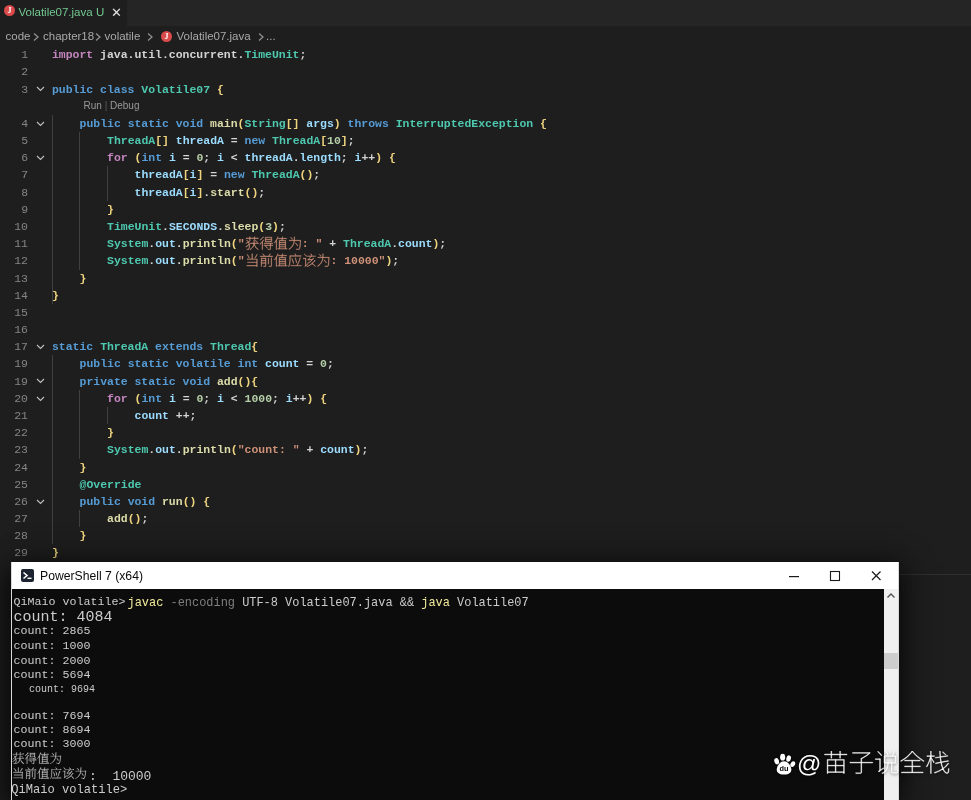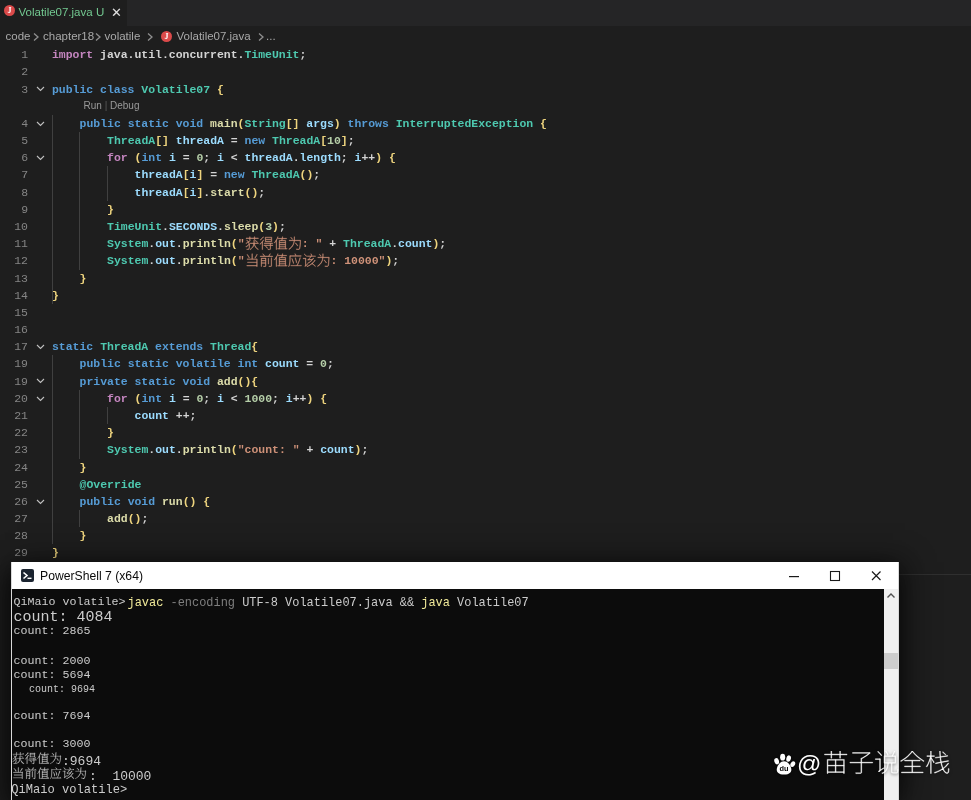--- a/index.html
+++ b/index.html
@@ -238,34 +238,35 @@
       <rect x="11" y="7" width="10" height="1.2" fill="#1a1a1a"></rect>
       <rect x="52.5" y="2.5" width="9" height="9" fill="none" stroke="#1a1a1a" stroke-width="1.1"></rect>
       <path d="M94 2.5 L102.5 11 M102.5 2.5 L94 11" stroke="#1a1a1a" stroke-width="1.2" fill="none"></path>
     </svg>
   </div>
   <div id="tcon">
       <div class="trow" style="left:1.60px;top:6.40px;font-size:11.67px"><span style="color:#cccccc">QiMaio volatile&gt;</span></div>
       <div class="trow" style="left:115.50px;top:6.80px;font-size:11.95px"><span style="color:#f2eb9a">javac</span><span style="color:#7f7f7f"> -encoding</span><span style="color:#cccccc"> UTF-8 Volatile07.java &amp;&amp; </span><span style="color:#f2eb9a">java</span><span style="color:#cccccc"> Volatile07</span></div>
       <div class="trow" style="left:1.60px;top:21.40px;font-size:15px"><span style="color:#cccccc">count: 4084</span></div>
       <div class="trow" style="left:1.60px;top:35.40px;font-size:11.67px"><span style="color:#cccccc">count: 2865</span></div>
+      <div class="trow" style="left:1.60px;top:50.40px;font-size:11.67px"><span style="color:#cccccc">count: 1000</span></div>
       <div class="trow" style="left:1.60px;top:64.50px;font-size:11.67px"><span style="color:#cccccc">count: 2000</span></div>
       <div class="trow" style="left:1.60px;top:78.60px;font-size:11.67px"><span style="color:#cccccc">count: 5694</span></div>
       <div class="trow" style="left:17px;top:92.60px;font-size:10px"><span style="color:#cccccc">count: 9694</span></div>
       <div class="trow" style="left:1.60px;top:119.80px;font-size:11.67px"><span style="color:#cccccc">count: 7694</span></div>
+      <div class="trow" style="left:1.60px;top:133.90px;font-size:11.67px"><span style="color:#cccccc">count: 8694</span></div>
       <div class="trow" style="left:1.60px;top:147.90px;font-size:11.67px"><span style="color:#cccccc">count: 3000</span></div>
       <div class="trow" style="left:-0.30px;top:163.00px"><span class="abs" style="left:0;top:0"><svg width="50.00" height="15" style="position:absolute" class="cjkrun" viewBox="0 0 50.00 15">
             <g fill="#cccccc" stroke="#cccccc" stroke-width="14" transform="translate(0,11.0) scale(0.012500,-0.012500)">
               <path transform="translate(0 0)" d="M389 549Q385 543 374.0 540.0Q363 537 348 542Q286 463 208.0 400.5Q130 338 57 300L45 317Q91 345 141.5 387.0Q192 429 241.0 482.0Q290 535 330 593ZM322 336Q292 290 249.0 245.0Q206 200 156.0 160.5Q106 121 53 92L44 109Q93 140 140.5 183.0Q188 226 227.5 277.0Q267 328 292 383ZM147 594Q226 544 269.5 483.0Q313 422 330.0 353.0Q347 284 347 207Q348 160 343.5 112.0Q339 64 328.5 24.0Q318 -16 298 -42Q274 -72 209 -72Q209 -52 191 -43Q180 -38 158.5 -32.0Q137 -26 111 -22V-4Q111 -4 125.0 -5.0Q139 -6 159.5 -8.0Q180 -10 201.5 -11.0Q223 -12 238 -12Q258 -12 267 1Q280 17 287.5 49.5Q295 82 299.0 123.0Q303 164 303 206Q303 277 290.5 341.0Q278 405 241.0 464.5Q204 524 131 579ZM723 569Q764 558 790.0 544.0Q816 530 829.5 515.0Q843 500 846.5 487.0Q850 474 846.0 465.0Q842 456 832.5 453.5Q823 451 811 458Q798 482 768.5 511.5Q739 541 712 560ZM676 384Q689 311 713.5 248.5Q738 186 774.5 134.5Q811 83 860.5 43.5Q910 4 971 -22L969 -32Q935 -33 920 -69Q863 -37 819.0 7.0Q775 51 743.0 106.5Q711 162 689.5 229.5Q668 297 656 376ZM699 554Q696 531 664 527Q661 438 655.0 363.0Q649 288 632.5 225.0Q616 162 581.5 109.0Q547 56 487.5 11.0Q428 -34 336 -73L323 -55Q406 -15 460.0 31.0Q514 77 545.0 131.0Q576 185 591.0 249.5Q606 314 611.0 391.5Q616 469 617 563ZM872 441Q872 441 880.5 434.5Q889 428 901.5 418.0Q914 408 928.0 396.0Q942 384 954 373Q950 357 928 357H378L370 387H828ZM335 725V840L414 831Q413 821 405.0 814.0Q397 807 378 805V725H633V840L713 831Q712 821 704.0 814.0Q696 807 678 805V725H839L881 777Q881 777 889.0 770.5Q897 764 909.0 754.0Q921 744 934.5 732.5Q948 721 959 711Q956 695 933 695H678V611Q678 608 674.0 604.0Q670 600 661.5 597.5Q653 595 641 594H633V695H378V607Q378 603 372.5 599.5Q367 596 358.5 594.0Q350 592 342 592H335V695H66L59 725Z"></path>
               <path transform="translate(1000 0)" d="M777 6Q777 -15 771.0 -32.0Q765 -49 746.5 -60.0Q728 -71 690 -76Q689 -65 684.0 -55.5Q679 -46 670 -40Q658 -34 637.0 -29.5Q616 -25 581 -21V-5Q581 -5 597.5 -6.0Q614 -7 637.0 -9.0Q660 -11 680.5 -12.0Q701 -13 708 -13Q723 -13 728.0 -8.5Q733 -4 733 7V395H777ZM819 528V498H454V528ZM819 663V633H454V663ZM429 824 484 798H789L812 828L872 781Q867 776 859.0 771.5Q851 767 836 765V480Q836 477 824.0 470.5Q812 464 798 464H792V768H472V473Q472 469 462.0 462.5Q452 456 435 456H429V798ZM437 203Q484 188 513.0 170.0Q542 152 557.5 133.5Q573 115 577.0 99.0Q581 83 576.0 72.0Q571 61 560.5 58.0Q550 55 536 63Q528 84 509.5 108.5Q491 133 469.0 156.0Q447 179 426 194ZM851 454Q851 454 858.5 448.0Q866 442 878.0 432.5Q890 423 903.0 412.0Q916 401 927 390Q923 374 901 374H373L365 404H809ZM892 307Q892 307 905.0 297.0Q918 287 936.0 272.0Q954 257 968 243Q964 227 943 227H323L315 257H852ZM335 795Q330 787 322.0 784.5Q314 782 297 786Q271 752 231.5 710.0Q192 668 145.0 627.5Q98 587 49 554L36 567Q80 604 123.0 651.0Q166 698 202.5 746.0Q239 794 262 833ZM353 598Q349 590 340.5 587.0Q332 584 314 588Q287 543 245.5 487.5Q204 432 153.0 377.5Q102 323 46 278L35 290Q83 339 129.5 399.5Q176 460 214.5 522.0Q253 584 277 634ZM256 456Q250 443 226 438V-57Q226 -59 220.5 -63.0Q215 -67 207.0 -70.5Q199 -74 191 -74H182V436L211 473Z"></path>
               <path transform="translate(2000 0)" d="M346 805Q342 798 333.0 792.0Q324 786 307 787Q275 697 233.5 611.5Q192 526 143.5 452.0Q95 378 43 322L28 332Q72 392 115.5 472.5Q159 553 197.5 645.5Q236 738 263 833ZM246 556Q243 550 235.5 545.0Q228 540 215 538V-53Q215 -55 209.5 -59.5Q204 -64 195.5 -67.5Q187 -71 178 -71H169V546L193 577ZM396 599 452 572H776L805 609L878 551Q873 544 861.5 540.0Q850 536 832 534V-17H788V542H440V-17H396V572ZM894 47Q894 47 906.5 37.0Q919 27 937.0 12.0Q955 -3 969 -17Q965 -33 944 -33H273L265 -3H852ZM669 827Q668 817 660.0 810.0Q652 803 638 801Q636 764 632.5 719.5Q629 675 626.5 633.0Q624 591 621 559H583Q585 592 587.0 639.0Q589 686 590.5 737.5Q592 789 593 833ZM820 156V126H418V156ZM823 297V267H416V297ZM826 435V405H414V435ZM870 762Q870 762 877.5 756.0Q885 750 896.5 740.5Q908 731 921.0 720.0Q934 709 944 698Q943 682 919 682H318L310 712H828Z"></path>
               <path transform="translate(3000 0)" d="M559 414Q610 382 642.0 350.0Q674 318 690.0 289.0Q706 260 710.0 237.0Q714 214 708.5 199.5Q703 185 691.0 182.5Q679 180 665 191Q661 226 642.0 265.5Q623 305 597.0 342.0Q571 379 546 406ZM538 797Q536 724 532.0 648.5Q528 573 514.5 496.5Q501 420 472.0 344.5Q443 269 391.5 197.0Q340 125 259.5 58.0Q179 -9 62 -68L48 -49Q180 24 263.5 106.0Q347 188 393.5 277.0Q440 366 459.5 458.5Q479 551 483.5 645.5Q488 740 488 834L573 825Q572 815 564.5 807.0Q557 799 538 797ZM197 797Q248 773 280.0 747.5Q312 722 329.0 698.0Q346 674 350.5 654.0Q355 634 350.0 621.5Q345 609 334.5 606.0Q324 603 310 613Q304 642 283.5 674.5Q263 707 236.5 737.0Q210 767 185 788ZM882 564V534H79L70 564ZM846 564 876 598 941 544Q935 539 925.5 535.5Q916 532 899 531Q895 440 887.0 350.0Q879 260 867.5 183.0Q856 106 840.5 51.5Q825 -3 806 -24Q785 -48 754.5 -59.0Q724 -70 688 -70Q688 -60 683.5 -50.0Q679 -40 667 -34Q657 -29 634.5 -23.5Q612 -18 584.5 -13.5Q557 -9 532 -6L533 14Q563 11 603.0 7.0Q643 3 677.5 0.0Q712 -3 725 -3Q745 -3 754.0 -1.0Q763 1 773 11Q790 26 803.5 79.0Q817 132 827.5 210.0Q838 288 845.5 380.0Q853 472 857 564Z"></path>
             </g>
           </svg></span></div>
-      <div class="trow" style="left:50.00px;top:165.00px;font-size:13px"><span style="color:#cccccc">:9694</span></div>
       <div class="trow" style="left:-0.30px;top:178.00px"><span class="abs" style="left:0;top:0"><svg width="75.00" height="15" style="position:absolute" class="cjkrun" viewBox="0 0 75.00 15">
             <g fill="#cccccc" stroke="#cccccc" stroke-width="14" transform="translate(0,11.0) scale(0.012500,-0.012500)">
               <path transform="translate(0 0)" d="M867 737Q863 730 853.5 725.5Q844 721 829 723Q790 665 743.5 607.0Q697 549 655 508L639 519Q662 550 688.5 592.0Q715 634 741.5 681.0Q768 728 790 775ZM154 771Q213 734 251.5 698.0Q290 662 311.0 631.0Q332 600 338.5 575.5Q345 551 341.5 536.0Q338 521 327.0 517.5Q316 514 301 525Q291 562 264.0 605.5Q237 649 204.0 691.0Q171 733 141 763ZM782 473 812 506 880 453Q875 447 863.0 442.0Q851 437 836 434V-55Q836 -58 829.5 -62.5Q823 -67 814.5 -70.5Q806 -74 798 -74H792V473ZM813 22V-8H105L96 22ZM810 254V224H163L154 254ZM816 473V443H108L99 473ZM558 822Q557 812 548.0 805.0Q539 798 521 795V458H477V832Z"></path>
               <path transform="translate(1000 0)" d="M44 650H834L877 702Q877 702 885.0 696.0Q893 690 905.0 680.0Q917 670 930.5 658.5Q944 647 956 636Q952 621 930 621H53ZM598 528 679 518Q678 508 669.5 501.0Q661 494 642 492V83Q642 79 637.0 74.5Q632 70 624.0 67.0Q616 64 607 64H598ZM404 518H394L420 552L493 498Q488 493 475.5 487.0Q463 481 448 479V2Q448 -18 443.0 -33.5Q438 -49 422.5 -58.5Q407 -68 373 -72Q372 -62 368.0 -53.5Q364 -45 356 -39Q347 -34 331.0 -30.0Q315 -26 289 -23V-7Q289 -7 301.0 -8.0Q313 -9 330.0 -10.0Q347 -11 362.5 -12.0Q378 -13 384 -13Q396 -13 400.0 -8.0Q404 -3 404 7ZM815 549 894 539Q893 529 885.0 522.0Q877 515 859 513V5Q859 -16 853.5 -32.0Q848 -48 830.0 -58.0Q812 -68 773 -72Q771 -63 766.0 -54.5Q761 -46 752 -40Q741 -34 720.5 -30.0Q700 -26 668 -23V-6Q668 -6 683.5 -7.0Q699 -8 721.0 -10.0Q743 -12 762.5 -13.0Q782 -14 790 -14Q805 -14 810.0 -9.0Q815 -4 815 8ZM682 833 763 807Q756 788 724 789Q708 765 685.0 737.0Q662 709 636.0 681.5Q610 654 585 630H562Q583 658 605.0 693.5Q627 729 647.5 765.5Q668 802 682 833ZM257 832Q305 811 335.5 787.5Q366 764 381.5 741.0Q397 718 400.5 699.0Q404 680 398.5 667.5Q393 655 382.0 652.0Q371 649 357 659Q352 687 334.0 717.5Q316 748 292.5 776.0Q269 804 245 824ZM142 518V544L191 518H427V489H186V-56Q186 -59 181.0 -63.0Q176 -67 168.0 -70.0Q160 -73 150 -73H142ZM165 367H426V337H165ZM165 211H426V181H165Z"></path>
               <path transform="translate(2000 0)" d="M346 805Q342 798 333.0 792.0Q324 786 307 787Q275 697 233.5 611.5Q192 526 143.5 452.0Q95 378 43 322L28 332Q72 392 115.5 472.5Q159 553 197.5 645.5Q236 738 263 833ZM246 556Q243 550 235.5 545.0Q228 540 215 538V-53Q215 -55 209.5 -59.5Q204 -64 195.5 -67.5Q187 -71 178 -71H169V546L193 577ZM396 599 452 572H776L805 609L878 551Q873 544 861.5 540.0Q850 536 832 534V-17H788V542H440V-17H396V572ZM894 47Q894 47 906.5 37.0Q919 27 937.0 12.0Q955 -3 969 -17Q965 -33 944 -33H273L265 -3H852ZM669 827Q668 817 660.0 810.0Q652 803 638 801Q636 764 632.5 719.5Q629 675 626.5 633.0Q624 591 621 559H583Q585 592 587.0 639.0Q589 686 590.5 737.5Q592 789 593 833ZM820 156V126H418V156ZM823 297V267H416V297ZM826 435V405H414V435ZM870 762Q870 762 877.5 756.0Q885 750 896.5 740.5Q908 731 921.0 720.0Q934 709 944 698Q943 682 919 682H318L310 712H828Z"></path>
               <path transform="translate(3000 0)" d="M868 59Q868 59 875.0 53.0Q882 47 893.5 38.0Q905 29 917.5 18.0Q930 7 941 -3Q937 -19 915 -19H204L195 11H828ZM486 546Q529 492 554.5 443.0Q580 394 592.5 352.5Q605 311 606.0 279.5Q607 248 600.5 229.5Q594 211 582.5 207.0Q571 203 558 217Q560 267 547.0 326.0Q534 385 513.0 441.5Q492 498 469 540ZM297 506Q343 448 371.5 395.5Q400 343 413.5 298.5Q427 254 429.5 220.5Q432 187 425.5 167.0Q419 147 407.5 143.0Q396 139 382 153Q384 207 368.5 270.0Q353 333 329.0 393.5Q305 454 280 500ZM877 524Q872 509 839 512Q823 462 799.5 398.5Q776 335 747.0 265.0Q718 195 686.5 124.5Q655 54 622 -9L608 2Q635 67 661.5 140.5Q688 214 711.5 288.5Q735 363 755.0 432.0Q775 501 788 556ZM462 844Q510 827 540.0 807.5Q570 788 586.0 768.5Q602 749 606.5 733.0Q611 717 606.0 706.0Q601 695 590.0 692.0Q579 689 565 697Q556 719 537.0 744.5Q518 770 495.0 794.0Q472 818 451 835ZM164 693V711L218 683H208V426Q208 366 204.0 300.0Q200 234 186.0 167.5Q172 101 142.5 39.5Q113 -22 63 -75L46 -63Q99 7 124.0 87.0Q149 167 156.5 252.5Q164 338 164 425V683ZM873 736Q873 736 881.0 729.5Q889 723 901.5 713.0Q914 703 928.0 691.5Q942 680 954 669Q952 661 945.0 657.0Q938 653 927 653H187V683H830Z"></path>
               <path transform="translate(4000 0)" d="M636 611Q632 603 617.5 598.0Q603 593 579 603L606 610Q586 579 554.0 538.5Q522 498 485.0 458.0Q448 418 412 388L410 400H438Q435 377 426.0 363.5Q417 350 408 347L379 411Q379 411 387.0 413.0Q395 415 399 417Q422 437 446.0 466.5Q470 496 492.5 529.5Q515 563 533.5 594.5Q552 626 563 649ZM578 835Q619 814 644.5 792.5Q670 771 682.0 751.0Q694 731 695.5 715.0Q697 699 691.5 689.0Q686 679 675.5 677.0Q665 675 652 684Q642 719 616.0 759.5Q590 800 566 828ZM399 404Q426 405 472.5 406.5Q519 408 577.0 411.5Q635 415 696 418L697 400Q667 396 622.0 389.0Q577 382 524.5 375.0Q472 368 417 362ZM695 180Q768 145 816.0 111.0Q864 77 892.0 46.5Q920 16 931.5 -8.0Q943 -32 941.0 -47.5Q939 -63 928.0 -67.0Q917 -71 901 -62Q888 -35 863.0 -4.0Q838 27 807.0 59.0Q776 91 743.5 119.5Q711 148 683 170ZM821 518Q817 510 808.5 507.5Q800 505 783 507Q713 375 610.0 273.0Q507 171 373 100L362 118Q484 196 581.0 303.5Q678 411 745 553ZM921 361Q916 353 907.0 350.5Q898 348 879 352Q814 247 732.0 167.0Q650 87 551.5 27.0Q453 -33 340 -79L331 -60Q436 -9 529.0 55.0Q622 119 701.0 204.5Q780 290 842 402ZM895 718Q895 718 902.5 712.0Q910 706 921.5 696.5Q933 687 946.0 676.0Q959 665 970 654Q966 638 945 638H339L331 668H854ZM185 43Q202 57 232.5 84.0Q263 111 301.0 146.0Q339 181 378 218L391 207Q374 187 345.5 153.0Q317 119 283.0 79.0Q249 39 213 -1ZM238 528 248 522V45L210 31L227 50Q232 33 228.0 19.5Q224 6 216.5 -2.0Q209 -10 203 -13L174 51Q194 61 199.0 67.0Q204 73 204 86V528ZM205 565 230 593 283 548Q279 542 268.0 536.5Q257 531 241 528L248 537V486H204V565ZM138 832Q185 806 215.0 780.5Q245 755 260.5 731.5Q276 708 280.0 689.0Q284 670 279.0 658.5Q274 647 263.5 645.0Q253 643 240 652Q233 679 214.0 710.5Q195 742 171.0 772.0Q147 802 125 824ZM224 565V535H62L53 565Z"></path>
               <path transform="translate(5000 0)" d="M559 414Q610 382 642.0 350.0Q674 318 690.0 289.0Q706 260 710.0 237.0Q714 214 708.5 199.5Q703 185 691.0 182.5Q679 180 665 191Q661 226 642.0 265.5Q623 305 597.0 342.0Q571 379 546 406ZM538 797Q536 724 532.0 648.5Q528 573 514.5 496.5Q501 420 472.0 344.5Q443 269 391.5 197.0Q340 125 259.5 58.0Q179 -9 62 -68L48 -49Q180 24 263.5 106.0Q347 188 393.5 277.0Q440 366 459.5 458.5Q479 551 483.5 645.5Q488 740 488 834L573 825Q572 815 564.5 807.0Q557 799 538 797ZM197 797Q248 773 280.0 747.5Q312 722 329.0 698.0Q346 674 350.5 654.0Q355 634 350.0 621.5Q345 609 334.5 606.0Q324 603 310 613Q304 642 283.5 674.5Q263 707 236.5 737.0Q210 767 185 788ZM882 564V534H79L70 564ZM846 564 876 598 941 544Q935 539 925.5 535.5Q916 532 899 531Q895 440 887.0 350.0Q879 260 867.5 183.0Q856 106 840.5 51.5Q825 -3 806 -24Q785 -48 754.5 -59.0Q724 -70 688 -70Q688 -60 683.5 -50.0Q679 -40 667 -34Q657 -29 634.5 -23.5Q612 -18 584.5 -13.5Q557 -9 532 -6L533 14Q563 11 603.0 7.0Q643 3 677.5 0.0Q712 -3 725 -3Q745 -3 754.0 -1.0Q763 1 773 11Q790 26 803.5 79.0Q817 132 827.5 210.0Q838 288 845.5 380.0Q853 472 857 564Z"></path>
             </g>
           </svg></span></div>

